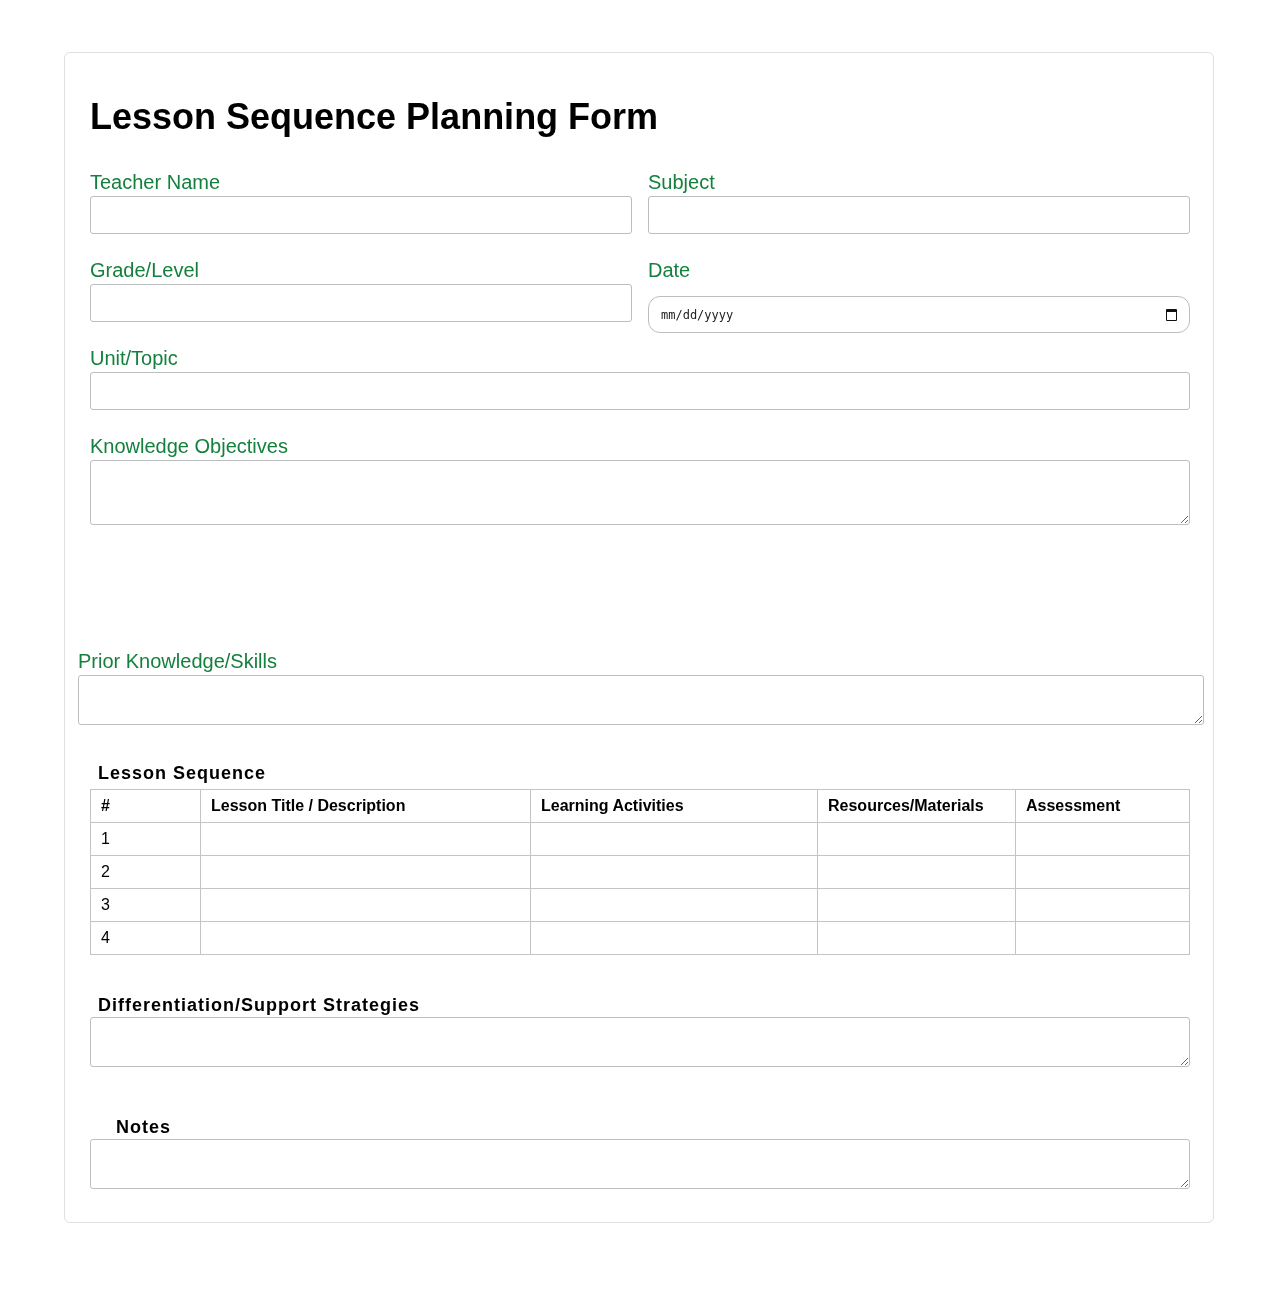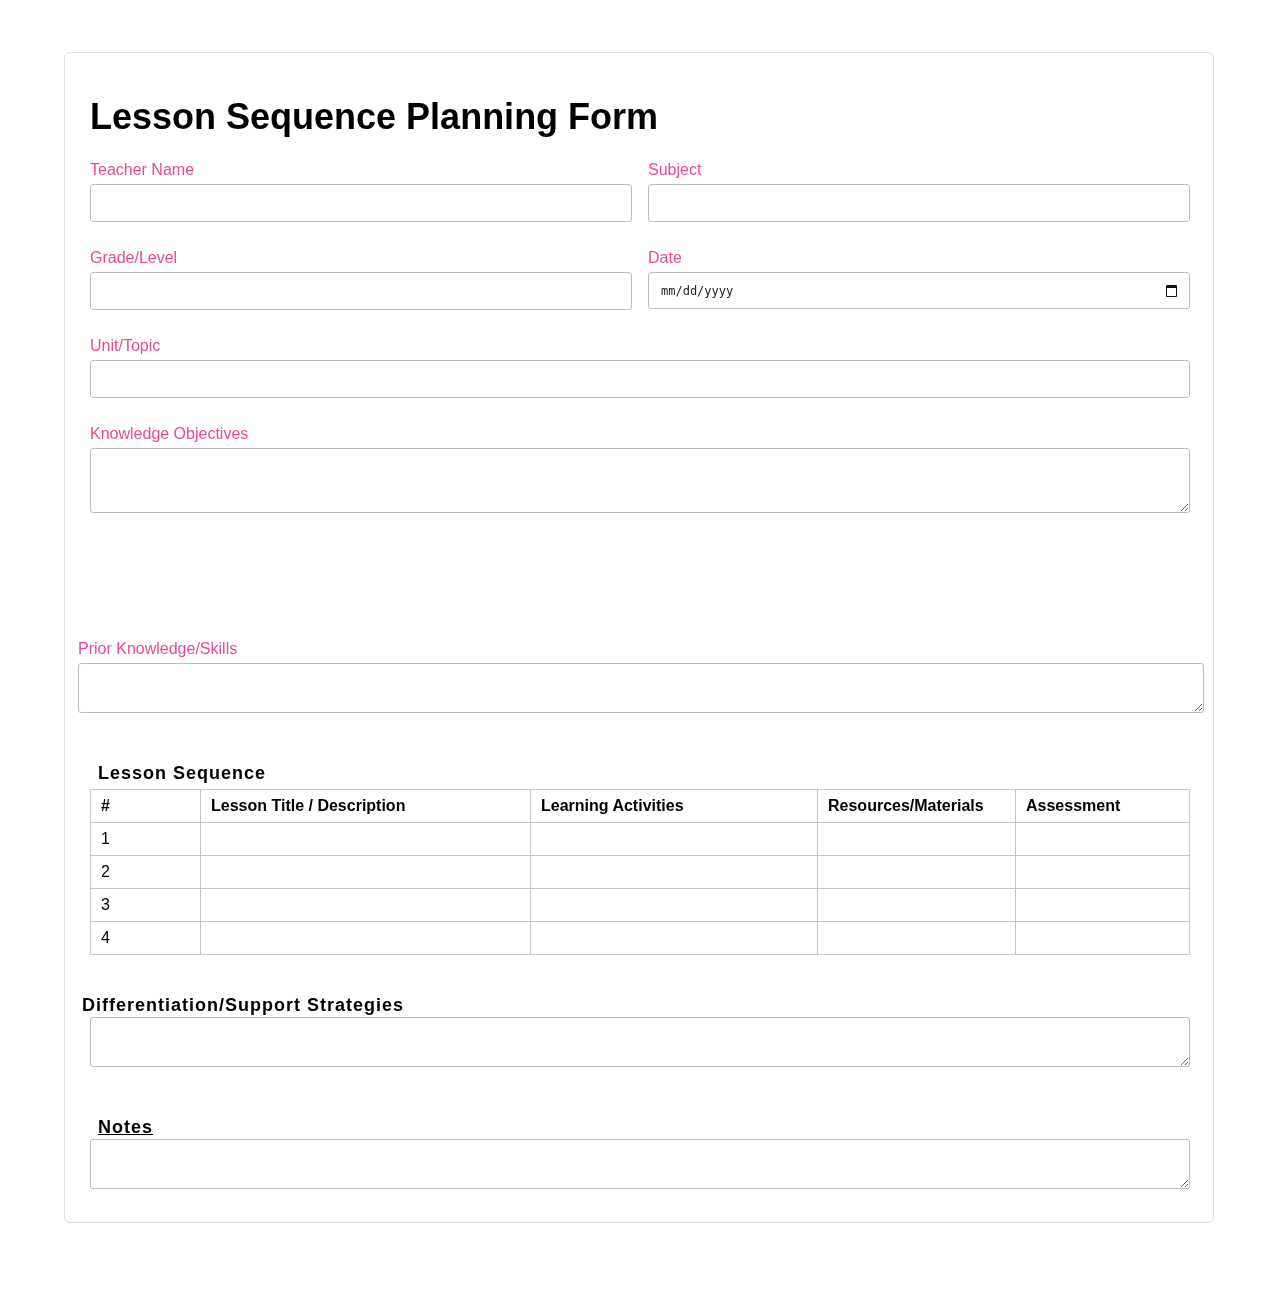--- a/index.html
+++ b/index.html
@@ -5,30 +5,30 @@
   * { box-sizing: border-box; }
   html, body { margin: 0; padding: 0; background: #ffffff; }
   body { font-family: "Liberation Sans", sans-serif; color: #000; width: 1278px; height: 1300px; position: relative; }
   .card {
     position: absolute; left: 64px; top: 52px; width: 1150px; height: 1171px;
     border: 1px solid #e0e0e0; border-radius: 6px; background: #fff;
     padding: 0 25px;
   }
   h1 { margin: 0; position: absolute; left: 25px; top: 44px; font-size: 36px; font-weight: bold; line-height: 40px; }
   .field { position: absolute; }
-  .field label { display: block; font-size: 16px; line-height: 20px; color: #ec4899; }
+  .field label { display: block; font-size: 20px; line-height: 20px; color: #15803d; margin-top: 12px; }
   .field input, .field textarea {
     display: block; width: 100%; border: 1px solid #bdbdbd; border-radius: 3px;
     background: #fff; font-family: "Liberation Sans", sans-serif; font-size: 15px; padding: 6px 10px;
     margin-top: 4px; resize: vertical; outline: none;
   }
   .field input { height: 38px; }
   .date-box {
     display: flex; align-items: center; justify-content: space-between;
-    height: 37px; border: 1px solid #bdbdbd; border-radius: 3px; margin-top: 4px; padding: 9px 12px;
+    height: 37px; border: 1px solid #bdbdbd; border-radius: 12px; margin-top: 16px; padding: 9px 12px;
     cursor: text;
   }
   .date-text { font-family: "DejaVu Sans Mono", monospace; font-size: 12px; color: #222; }
   .cal-icon { width: 11px; height: 12px; border: 1.5px solid #111; border-top-width: 3px; border-radius: 1px; }
   h2 { position: absolute; margin: 8px; font-size: 18px; font-weight: bold; letter-spacing: 1px; line-height: 22px; }
   table { position: absolute; left: 25px; top: 736px; width: 1100px; border-collapse: collapse; }
   th, td { border: 1px solid #c4c4c4; height: 33px; text-align: left; padding: 0 10px; font-size: 16px; }
   th { font-weight: bold; }
   textarea { height: 50px; }
 </style>
@@ -112,22 +112,22 @@
       <tr>
         <td>4</td>
         <td></td>
         <td></td>
         <td></td>
         <td></td>
       </tr>
     </tbody>
   </table>
 
-  <h2 style="left:9px; top:933px;">Differentiation/Support Strategies</h2>
+  <h2 style="left:25px; top:933px;">Differentiation/Support Strategies</h2>
   <div class="field" style="left:25px; top:960px; width:1100px;">
     <textarea style=""></textarea>
   </div>
 
-  <h2 style="left:25px; top:1055px;text-decoration:underline;">Notes</h2>
+  <h2 style="left:43px; top:1055px;">Notes</h2>
   <div class="field" style="left:25px; top:1082px; width:1100px;">
     <textarea style=""></textarea>
   </div>
 </div>
 
 </body></html>

